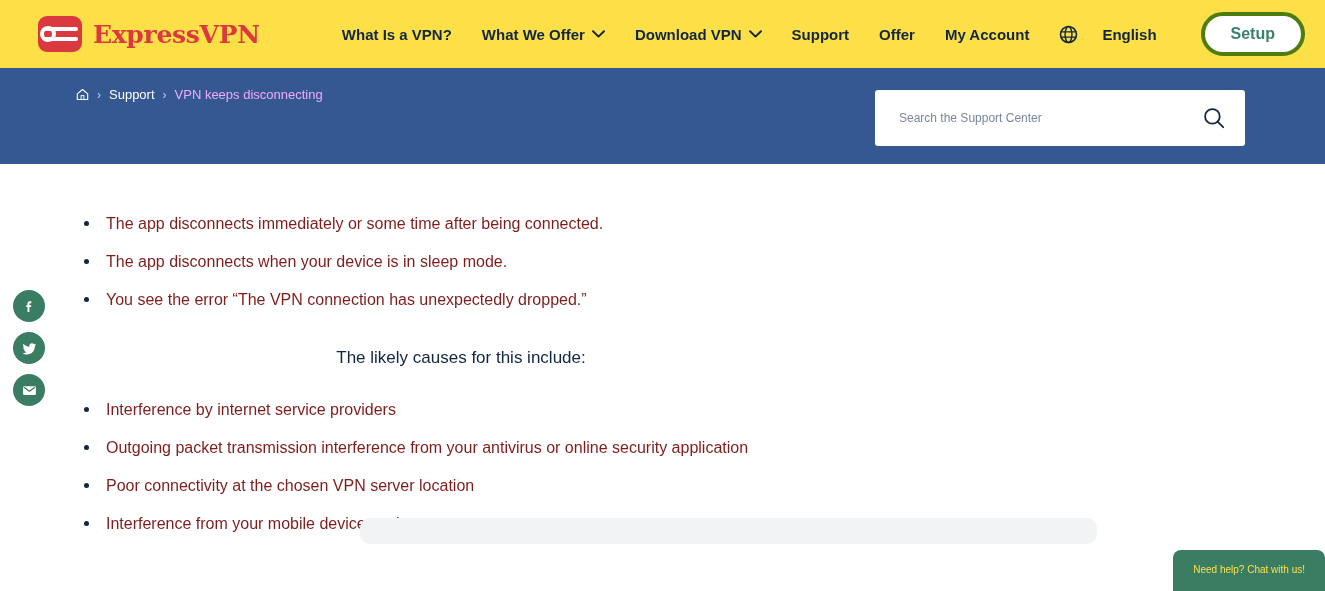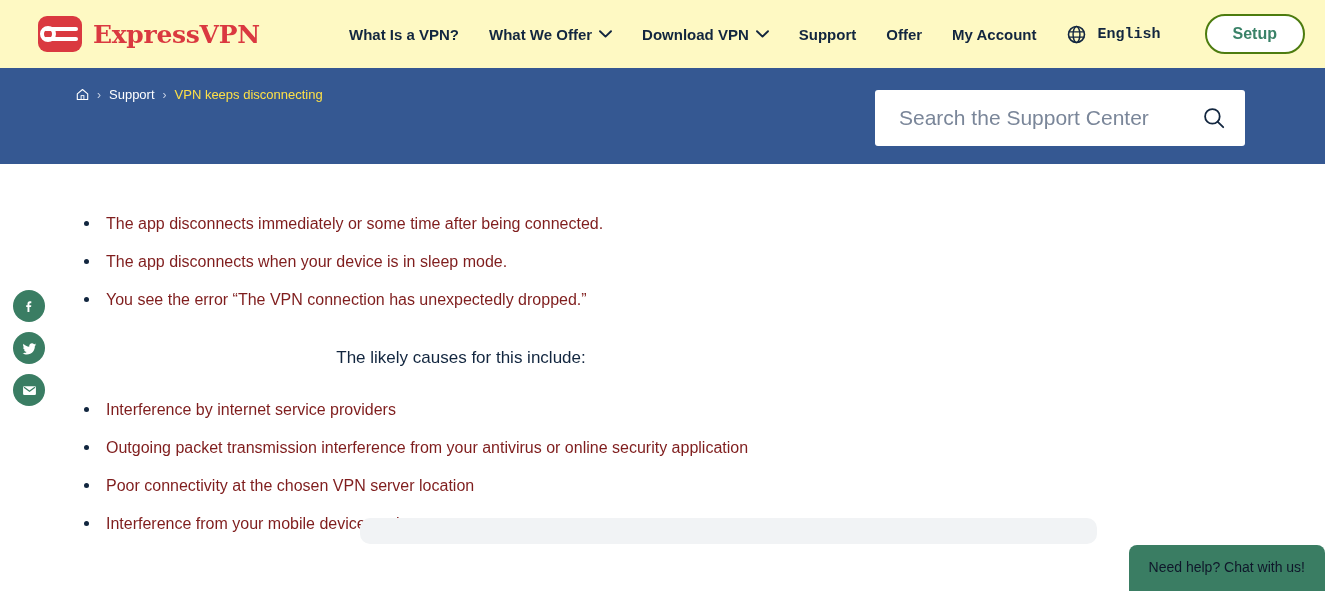--- a/index.html
+++ b/index.html
@@ -10,21 +10,21 @@
     font-family: "Liberation Sans", sans-serif;
     background: #ffffff;
     overflow: hidden;
     position: relative;
     color: #12263f;
   }
 
   
   .topnav {
     height: 68px;
-    background: #fef9c3;
+    background: #fde047;
     display: flex;
     align-items: center;
     padding: 0 20px 0 38px;
     position: relative;
     z-index: 5;
   }
   .brand { display: flex; align-items: center; gap: 11px; cursor: pointer; }
   .brand-mark {
     width: 44px; height: 36px;
     background: #da3940;
@@ -68,24 +68,24 @@
     display: flex;
     align-items: center;
     gap: 7px;
     font-size: 15px;
     font-weight: 700;
     color: #12263f;
     cursor: pointer;
     white-space: nowrap;
   }
   .chev { display: block; }
-  .globe-wrap { display: flex; gap: 12px; cursor: pointer; font-family: Liberation Mono, monospace; }
+  .globe-wrap { display: flex; gap: 24px; cursor: pointer; }
   .setup-btn {
     margin-left: 14px;
-    border: 2px solid #4d7c0f;
+    border: 4px solid #4d7c0f;
     color: #3a8268;
     background: #ffffff;
     border-radius: 24px;
     font-size: 16px;
     font-weight: 700;
     padding: 9px 26px;
     cursor: pointer;
     font-family: "Liberation Sans", sans-serif;
     white-space: nowrap;
   }
@@ -100,39 +100,39 @@
   .breadcrumb {
     display: flex;
     align-items: center;
     gap: 8px;
     font-size: 13px;
     color: #ffffff;
     padding-top: 19px;
   }
   .crumb-sep { color: #c4cfe3; font-size: 12px; }
   .crumb-link { color: #ffffff; cursor: pointer; text-decoration: none; }
-  .crumb-current { color: #fde047; }
+  .crumb-current { color: #f0abfc; }
 
   .search-wrap {
     position: absolute;
     right: 80px;
     top: 22px;
     width: 370px;
     height: 56px;
     background: #ffffff;
     border-radius: 3px;
     display: flex;
     align-items: center;
     padding: 0 16px 0 22px;
   }
   .search-input {
     flex: 1;
     border: none;
     outline: none;
-    font-size: 21px;
+    font-size: 12px;
     color: #8b5cf6;
     font-family: "Liberation Sans", sans-serif;
     background: transparent;
   }
   .search-input::placeholder { color: #7a8699; }
   .search-btn {
     background: none; border: none; cursor: pointer;
     padding: 4px; display: flex; align-items: center;
   }
 
@@ -206,22 +206,22 @@
     border-radius: 10px;
     z-index: 0;
   }
 
   
   .chat-widget {
     position: absolute;
     right: 0;
     bottom: 0;
     background: #3a7d63;
-    color: #0f172a;
-    font-size: 14px;
+    color: #fde047;
+    font-size: 10px;
     font-weight: 400;
     padding: 14px 20px 16px 20px;
     border-top-left-radius: 8px;
     border-top-right-radius: 8px;
     cursor: pointer;
     z-index: 10;
     white-space: nowrap;
   }
 </style>
 </head>

